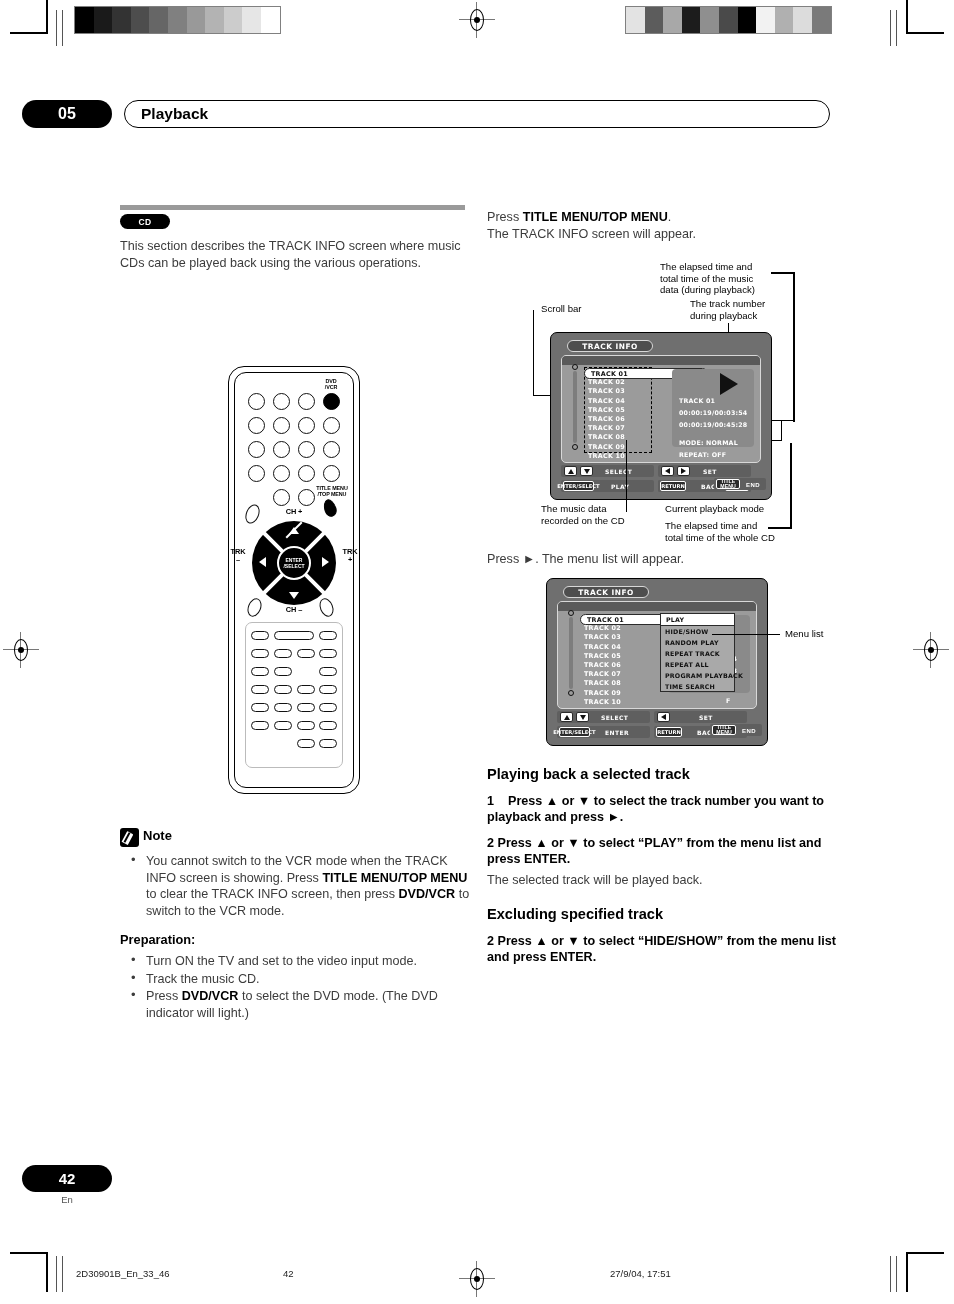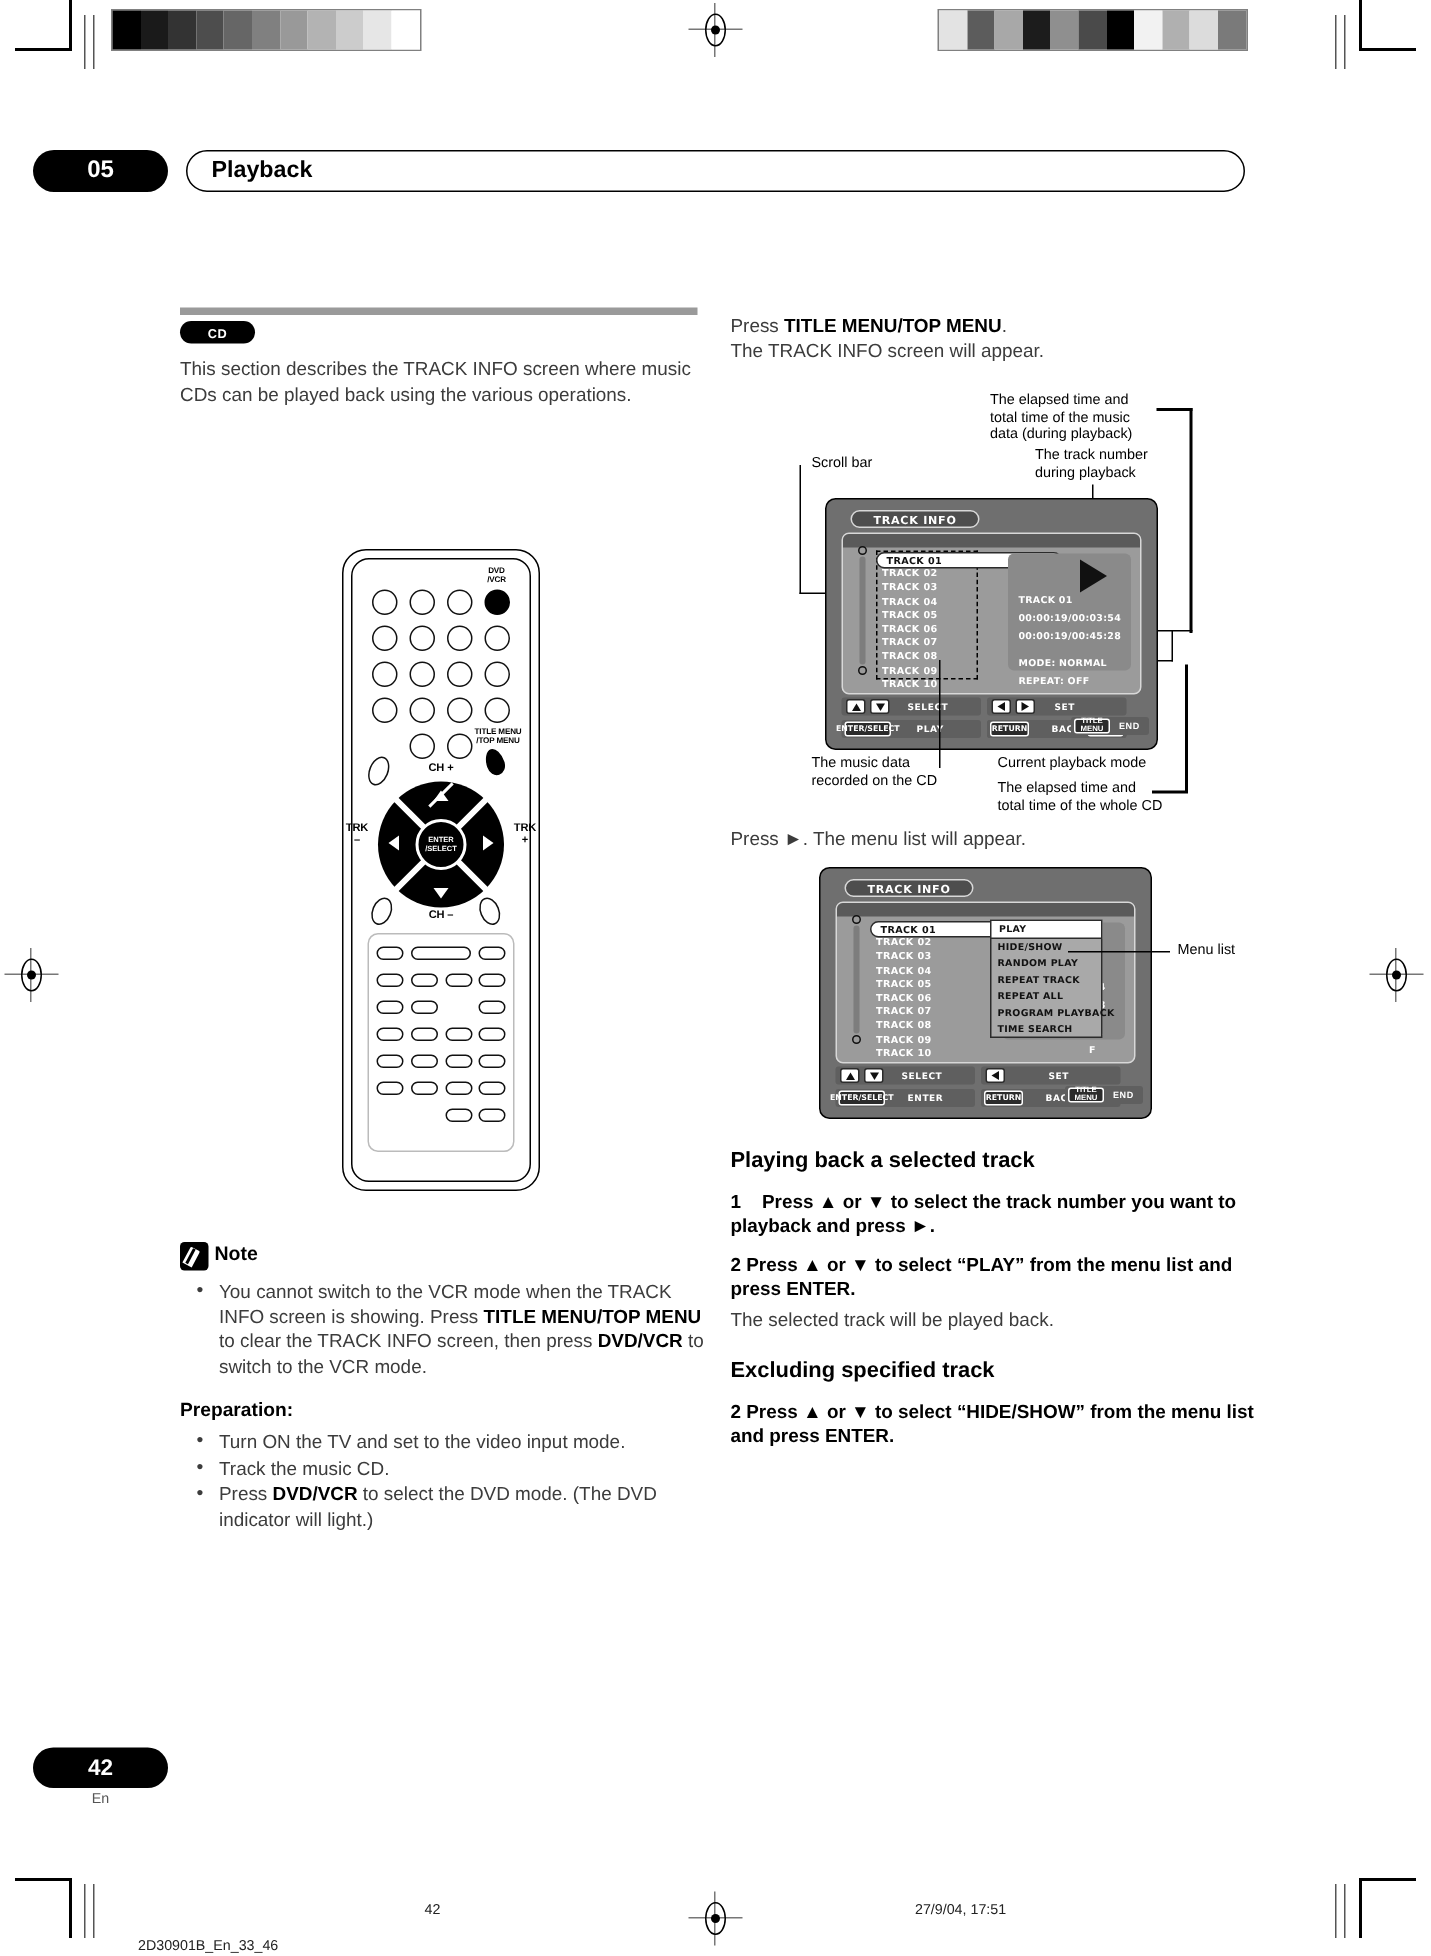--- a/index.html
+++ b/index.html
@@ -688,15 +688,15 @@
   <h2 class="sub">Excluding specified track</h2>
   <p class="step">2    Press ▲ or ▼ to select “HIDE/SHOW” from the menu list and press ENTER.</p>
 
 </div>
 
 <div class="page-pill">
   <span>42</span>
 </div>
 <div class="page-lang">En</div>
 
-<div class="footer-line" style="left:92px;margin-top:24px;">2D30901B_En_33_46</div>
+<div class="footer-line" style="left:76px;">2D30901B_En_33_46</div>
 <div class="footer-line" style="left:283px;">42</div>
 <div class="footer-line" style="left:610px;">27/9/04, 17:51</div>
 
 </body></html>

